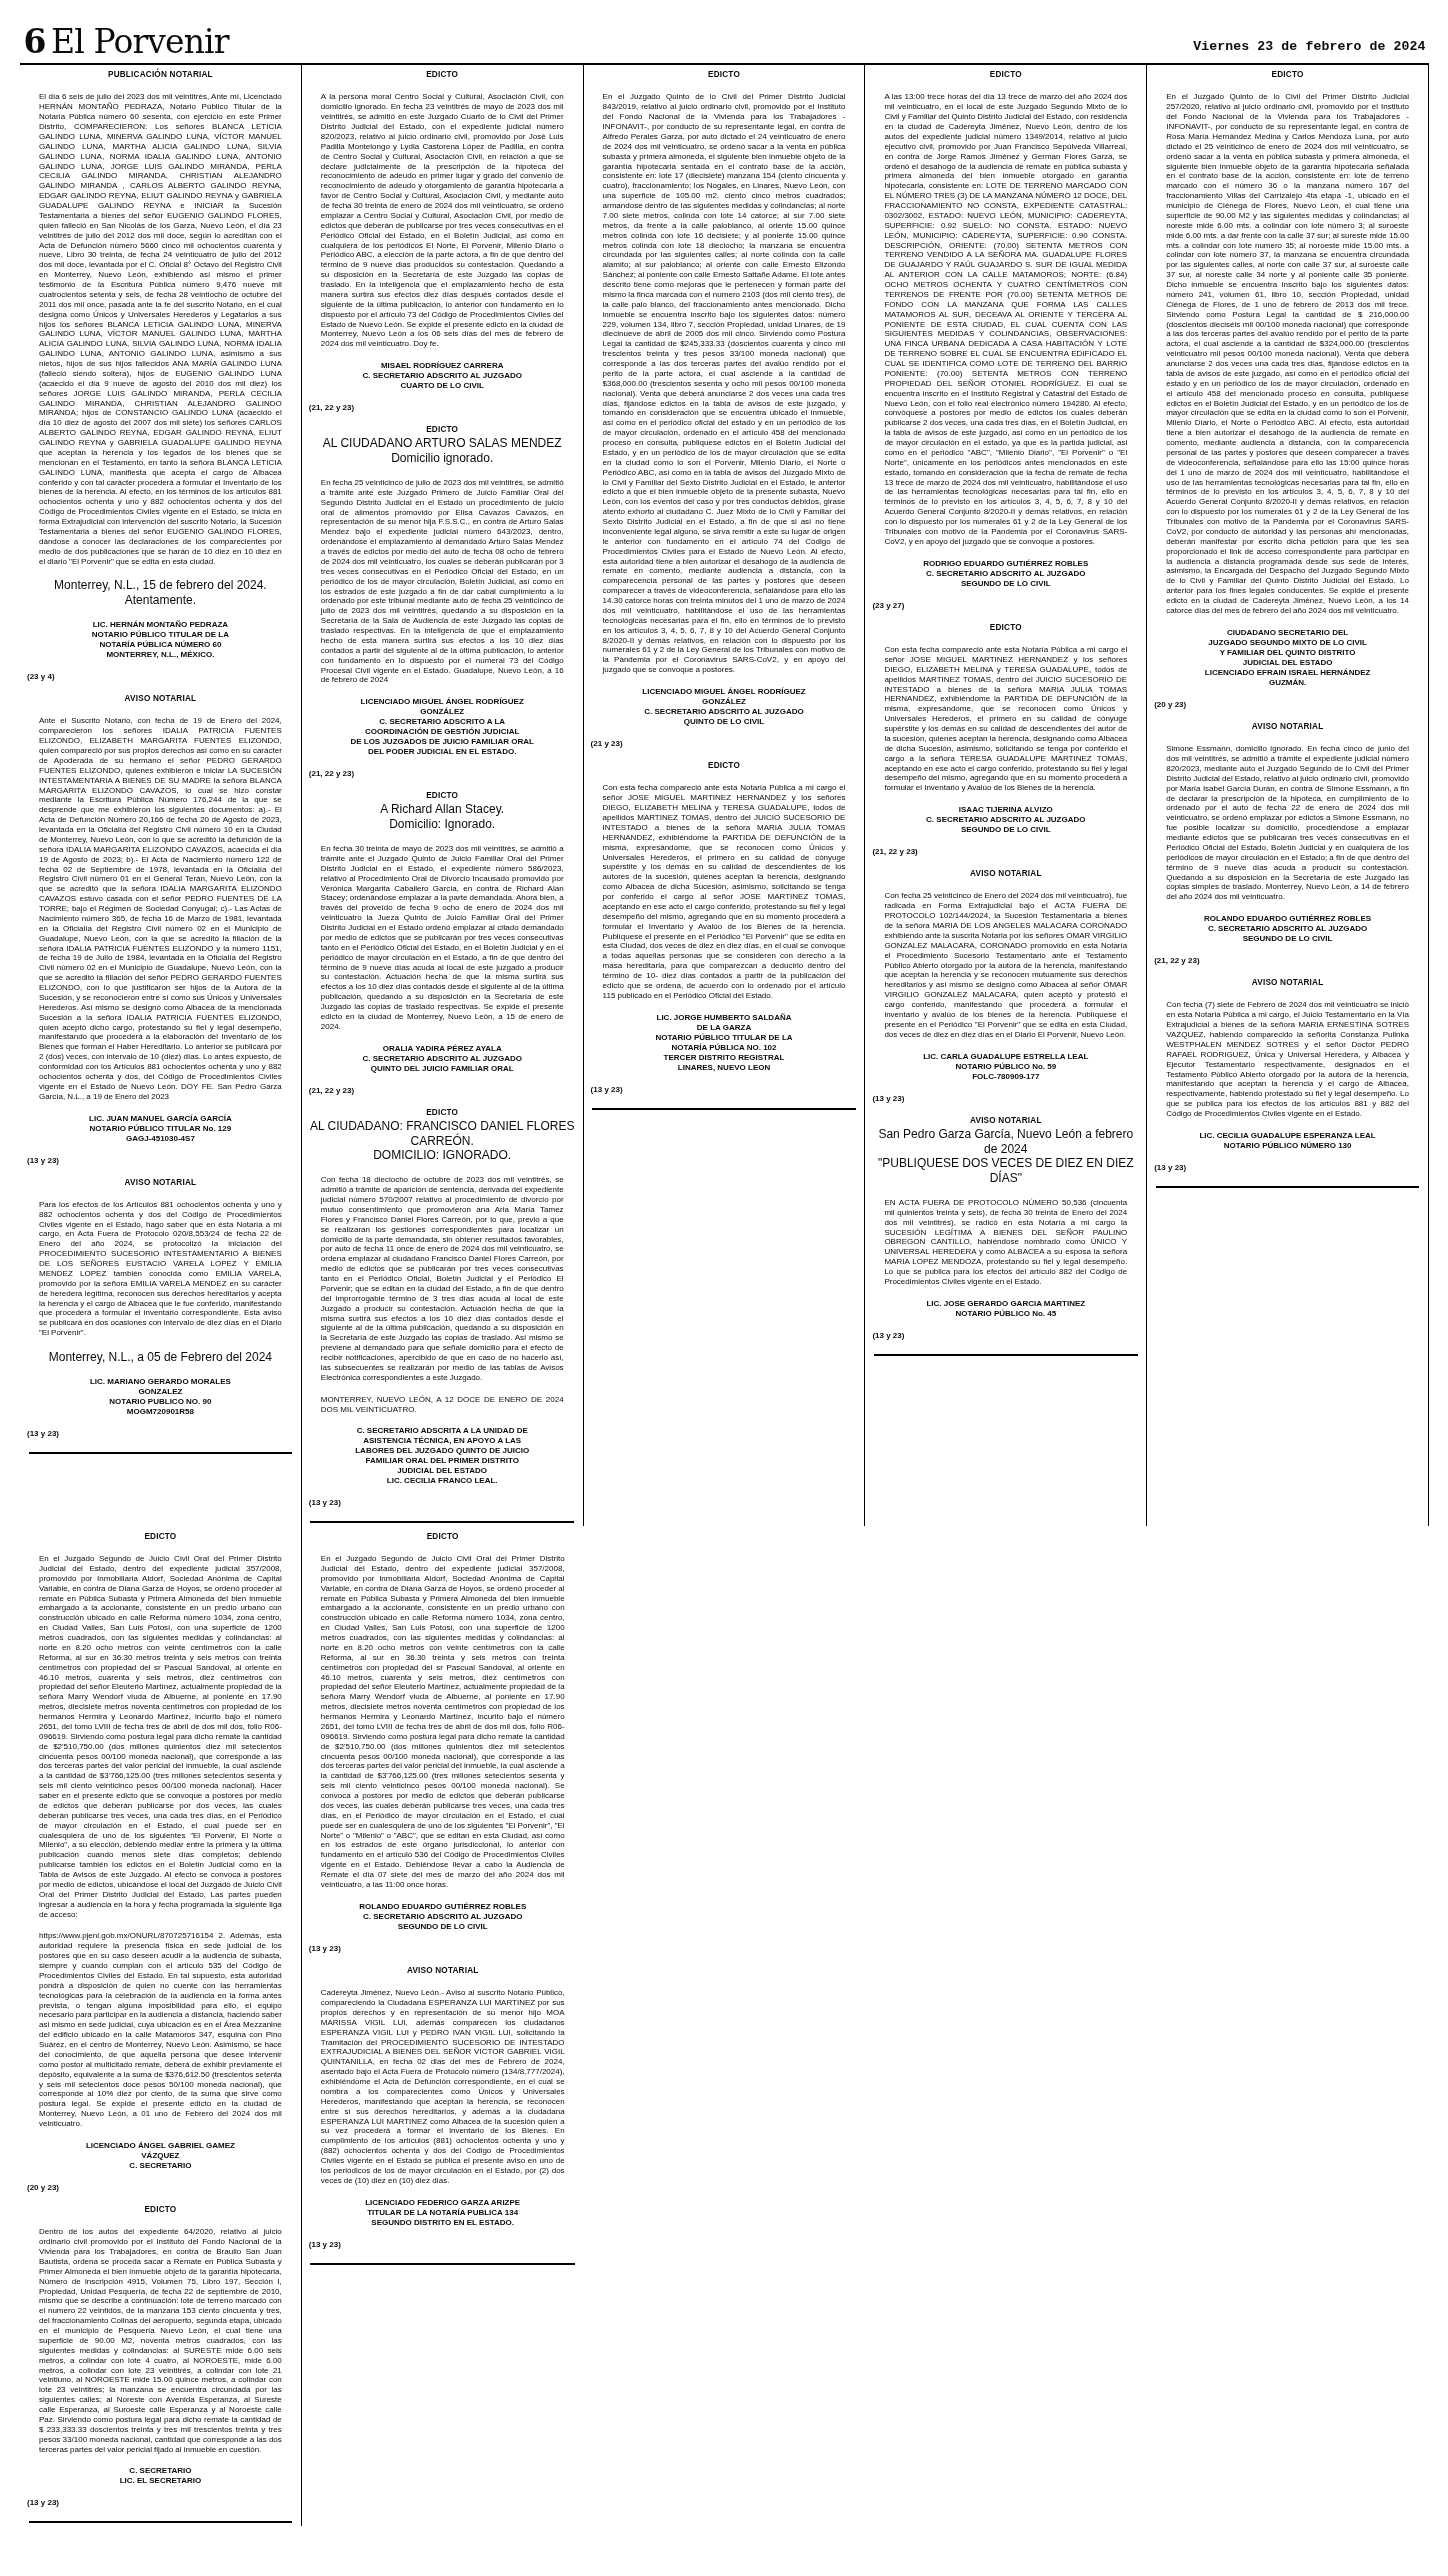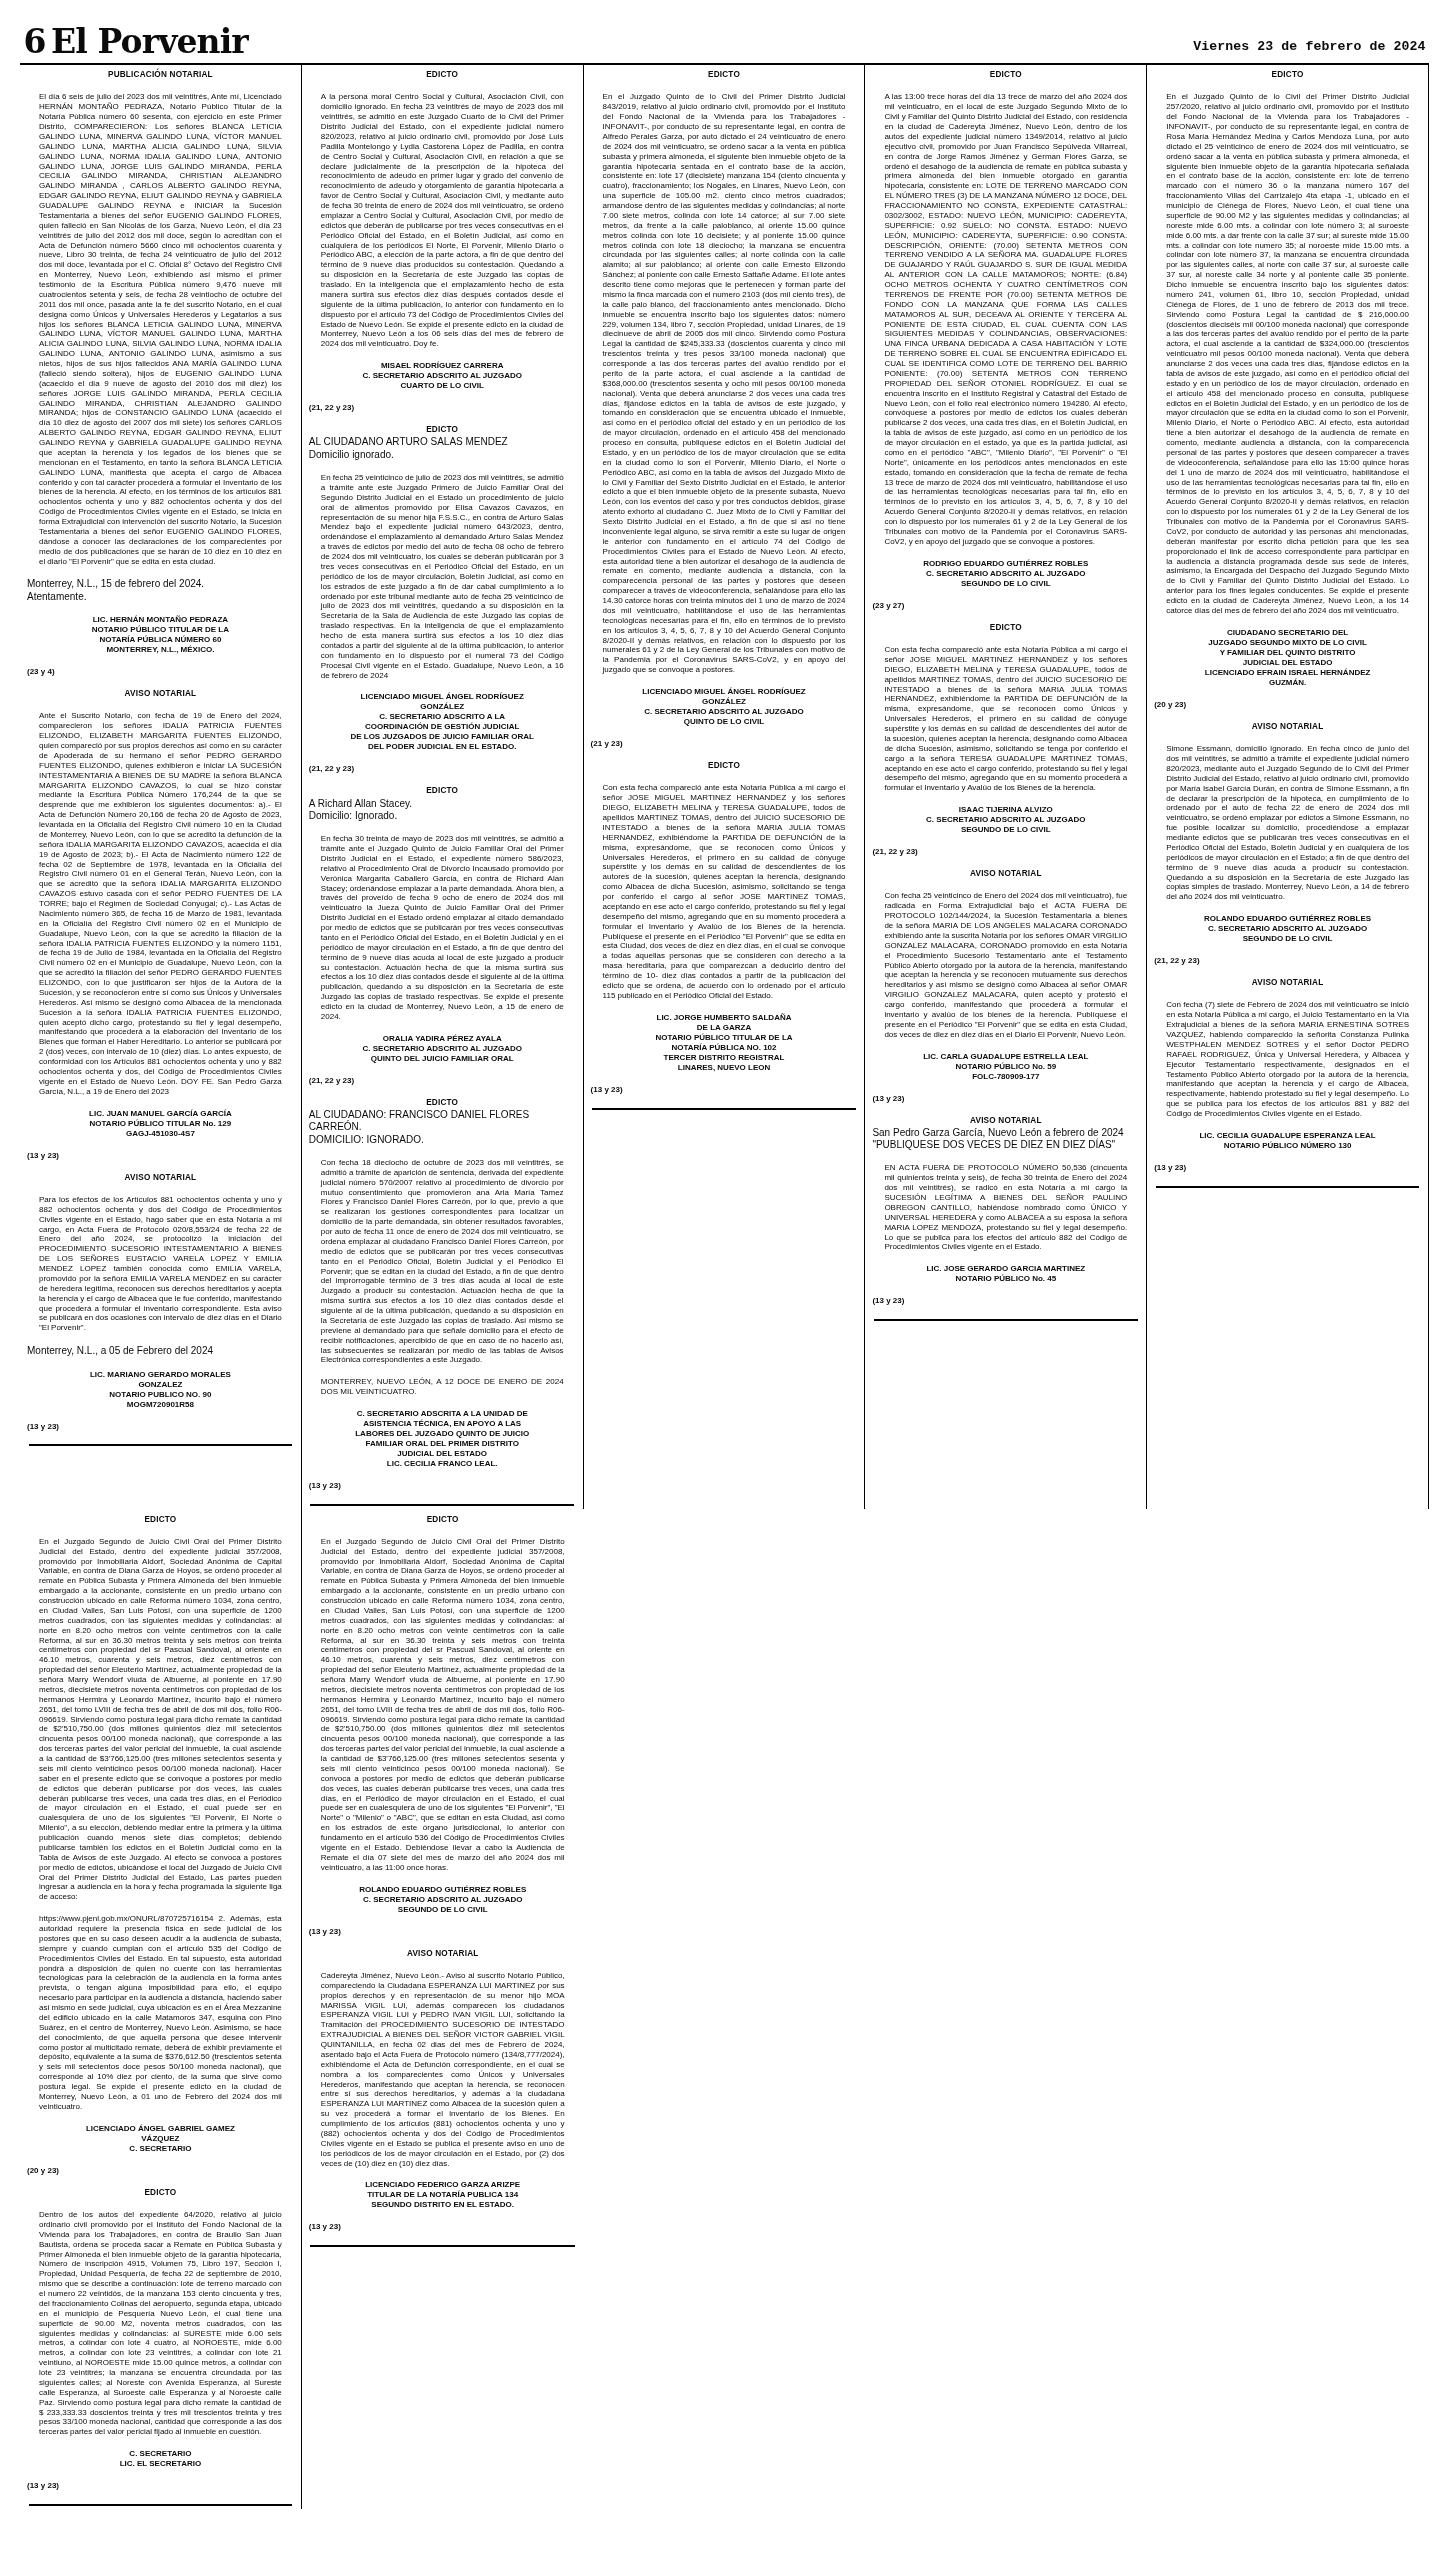--- a/index.html
+++ b/index.html
@@ -35,21 +35,21 @@
   }
   .brand .folio{
     font-size:33px;
     font-weight:bold;
     line-height:1;
     letter-spacing:-0.8px;
     font-family:"DejaVu Serif", serif;
   }
   .brand .name{
     font-size:33px;
-    font-weight:bold;
+    font-weight:normal;
     line-height:1;
     letter-spacing:-0.9px;
     font-family:"DejaVu Serif", serif;
   }
   .dateline{
     font-size:13.2px;
     font-weight:bold;
     letter-spacing:0.1px;
     padding-bottom:3.9px;
     font-family:Liberation Mono, monospace;
@@ -97,23 +97,23 @@
     line-height:1.235;
     text-align:justify;
     text-justify:inter-word;
     margin:12px;
     hyphens:auto;
     -webkit-hyphens:auto;
     word-spacing:-0.1px;
   }
   p.body + p.body{margin-top:0;}
   p.plain{
-    font-size:10px;
+    font-size:12px;
     line-height:1.235;
-    text-align:left;
+    text-align:center;
     margin:0;
   }
   .sig{
     text-align:center;
     font-size:8px;
     font-weight:bold;
     line-height:1.25;
     margin:12px;
   }
   .sig .ln{display:block;}

